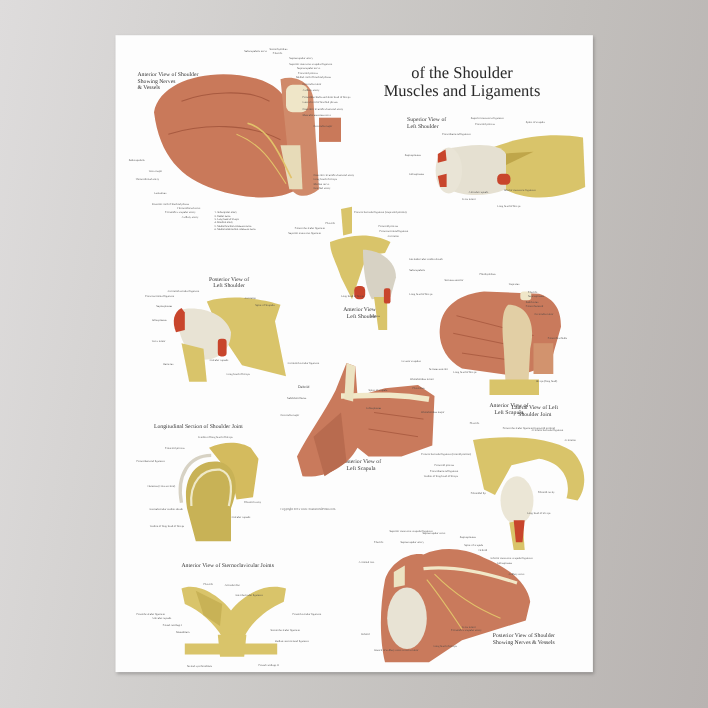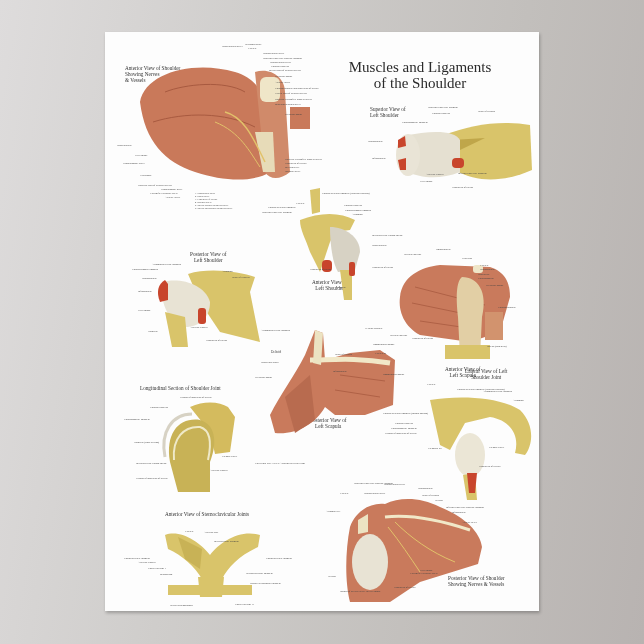--- a/index.html
+++ b/index.html
@@ -33,22 +33,22 @@
     position: absolute; left: 150px; top: 430px; font-size: 2.8px; color: #555;
   }
   .legend { position: absolute; font-size: 2.4px; line-height: 3px; color: #444; }
 </style>
 </head>
 <body>
 
 <div class="poster">
 
   <div class="title">
+    <div>of the Shoulder</div>
     <div>Muscles and Ligaments</div>
-    <div>of the Shoulder</div>
   </div>
 
   <div class="panel" style="left:0;top:0;width:230px;height:180px;">
     <div class="cap" style="left:20px;top:34px;text-align:left;">Anterior View of Shoulder
 Showing Nerves
 &amp; Vessels</div>
     <svg width="230" height="180">
       <path d="M35,70 C40,40 90,28 130,40 C150,46 160,60 160,80 L165,140 C150,150 120,150 90,140 C60,130 40,110 35,70 Z" fill="#c9795a"></path>
       <path d="M60,60 C80,52 120,48 140,60" stroke="#a85a40" stroke-width="1" fill="none"></path>
       <path d="M48,90 C80,80 120,80 150,95" stroke="#a85a40" stroke-width="1" fill="none"></path>

